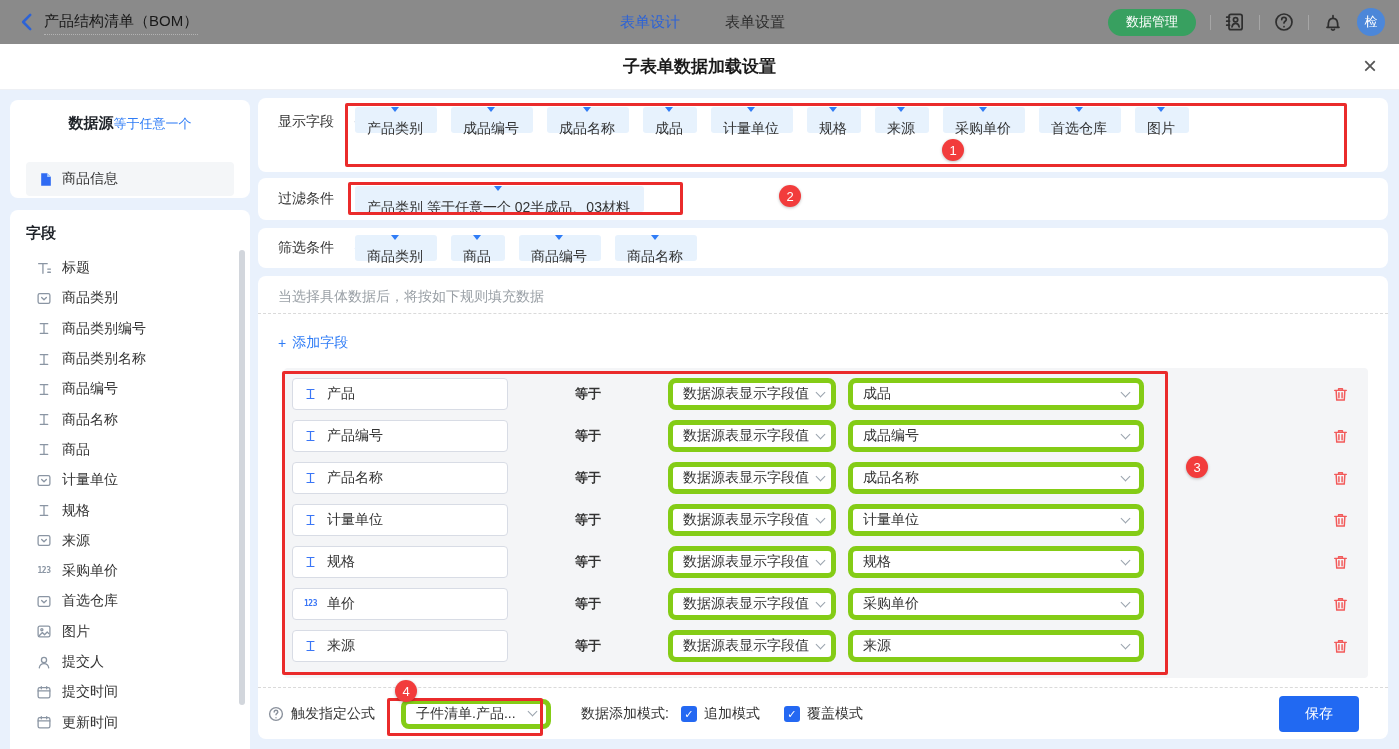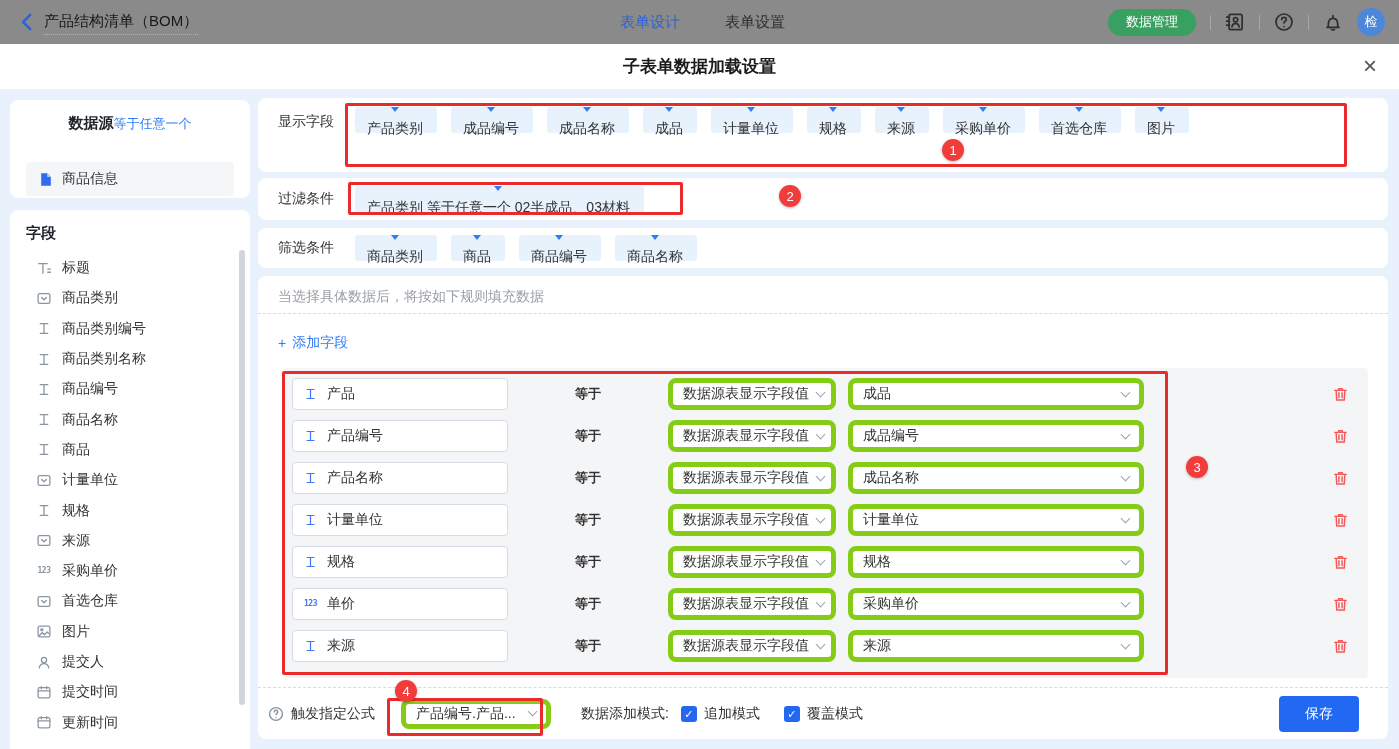--- a/index.html
+++ b/index.html
@@ -618,21 +618,21 @@
       <div class="frow">
         <span class="qico ico">
             <svg viewBox="0 0 14 14" fill="none" stroke="currentColor" stroke-width="1.2" stroke-linecap="round" stroke-linejoin="round">
               <circle cx="7" cy="7" r="5.6"></circle>
               <path d="M5.4 5.3c0-.9.7-1.6 1.6-1.6s1.6.6 1.6 1.5c0 1.2-1.6 1.3-1.6 2.5"></path>
               <circle cx="7" cy="10.3" r=".6" fill="currentColor" stroke="none"></circle>
             </svg>
           </span>
         <span class="flabel">触发指定公式</span>
         <div class="rsel fsel">
-          <span>产品编号.产品...</span>
+          <span>子件清单.产品...</span>
             <i class="chev"></i>
         </div>
         <span class="fmode">数据添加模式:</span>
         <label class="cbwrap">
           <span class="cb">✓</span>
           <span>追加模式</span>
         </label>
         <label class="cbwrap">
           <span class="cb">✓</span>
           <span>覆盖模式</span>

